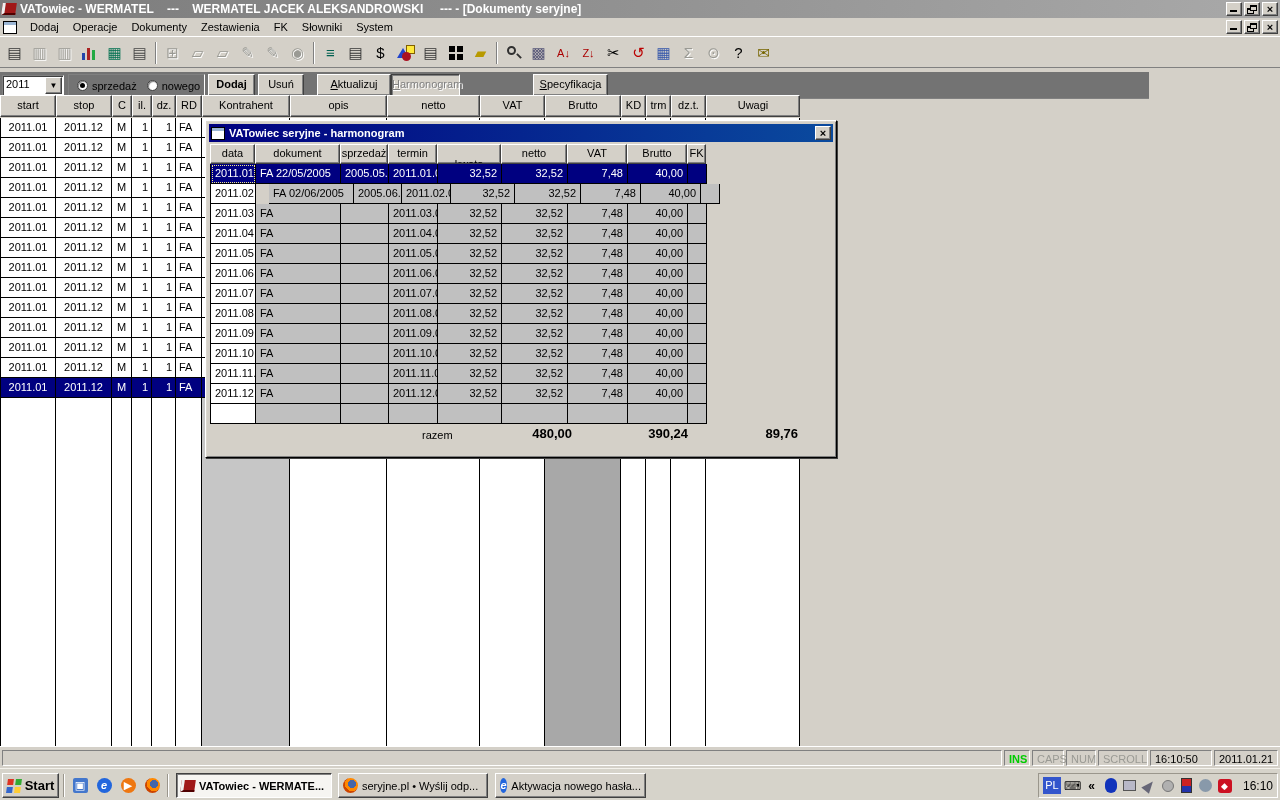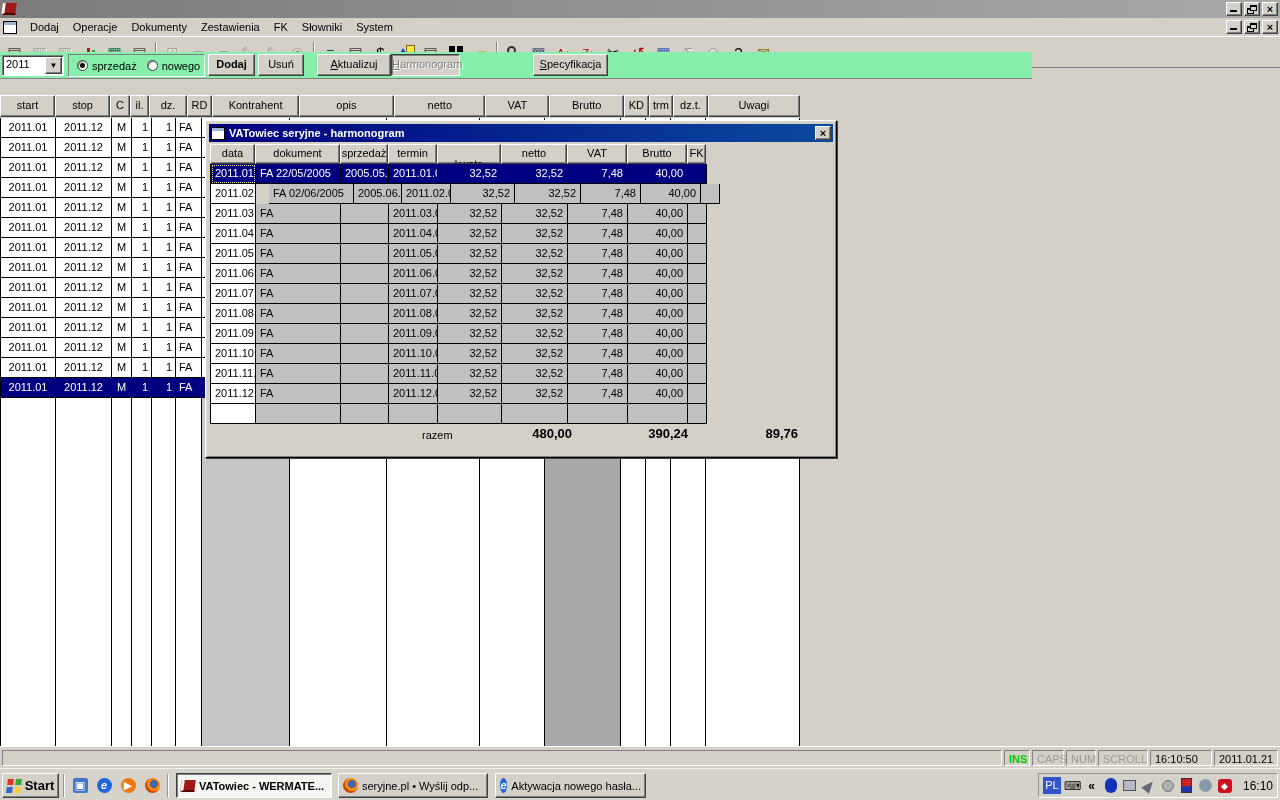--- a/index.html
+++ b/index.html
@@ -44,21 +44,21 @@
   .icon-grid { width:14px; height:14px; background:
       linear-gradient(#000,#000) 0 0/6px 6px no-repeat,
       linear-gradient(#000,#000) 8px 0/6px 6px no-repeat,
       linear-gradient(#000,#000) 0 8px/6px 6px no-repeat,
       linear-gradient(#000,#000) 8px 8px/6px 6px no-repeat; }
   .icon-search { position:relative; width:16px; height:16px; }
   .icon-search .lens { position:absolute; left:1px; top:1px; width:9px; height:9px; border:2px solid #303030; border-radius:50%; }
   .icon-search .handle { position:absolute; left:10px; top:10px; width:6px; height:2px; background:#303030; transform:rotate(45deg); }
 
   
-  #filterrow { left:0; top:52px; width:1032px; height:27px; background:#86efac; border-bottom:1px solid #808080; }
+  #filterrow { left:0; top:72px; width:1149px; height:27px; background:#737373; border-bottom:1px solid #808080; }
   #year-combo { left:2px; top:3px; width:62px; height:21px; background:#fff; border:1px solid; border-color:#808080 #fff #fff #808080; box-shadow:inset 1px 1px 0 #404040; display:flex; }
   #year-combo .val { flex:1; padding:2px 3px; }
   #year-combo .drop { width:17px; height:17px; margin:1px; display:flex; align-items:center; justify-content:center; font-size:8px; }
   #radio-group { left:68px; top:2px; width:137px; height:23px; display:flex; align-items:center; gap:10px; padding-left:8px; }
   .radio { display:flex; align-items:center; gap:4px; }
   .rdot { width:11px; height:11px; border-radius:50%; background:#fff; border:1px solid #404040; box-shadow:inset 1px 1px 1px #808080; position:relative; }
   .rdot.on::after { content:""; position:absolute; left:2px; top:2px; width:5px; height:5px; border-radius:50%; background:#000; }
   .pushbtn { position:absolute; top:2px; height:22px; text-align:center; padding-top:3px; }
   .pushbtn u { text-decoration:underline; }
   .pushbtn.disabled { color:#808080; text-shadow:1px 1px 0 #fff; }
@@ -122,20 +122,21 @@
   .dot-batt { width:11px; height:15px; background:linear-gradient(#cc2222 0 7px,#2233aa 7px); border:1px solid #333; }
   .dot-fire { width:14px; height:14px; background:#cc1122; border-radius:3px; color:#fff; font-size:9px; text-align:center; line-height:14px; }
   .dot-net { width:13px; height:13px; border-radius:50%; background:#8899aa; }
   .dot-ptr { width:0; height:0; border-left:5px solid transparent; border-right:5px solid transparent; border-bottom:12px solid #667; transform:rotate(40deg); }
 </style>
 </head>
 <body>
 
 <div id="titlebar" class="abs">
   <div class="book-icon"></div>
+  <span class="title-text">VATowiec - WERMATEL    ---    WERMATEL JACEK ALEKSANDROWSKI     --- - [Dokumenty seryjne]</span>
   <div class="winctl">
     <div class="wbtn raised">
         <span class="min"></span>
       </div>
     <div class="wbtn raised">
         <span class="res2"></span>
         <span class="res1"></span>
       </div>
     <div class="wbtn raised">
         <span class="x">×</span>
@@ -245,21 +246,21 @@
       <div class="pushbtn pressed disabled" style="left: 391px; width: 69px;"><u>H</u>armonogram</div>
       <div class="pushbtn raised" style="left: 533px; width: 75px;"><u>S</u>pecyfikacja</div>
     </div>
 </div>
 
 <div id="main-header" class="abs">
     <div class="hcell raised" style="width: 56px;">start</div>
     <div class="hcell raised" style="width: 56px;">stop</div>
     <div class="hcell raised" style="width: 20px;">C</div>
     <div class="hcell raised" style="width: 20px;">il.</div>
-    <div class="hcell raised" style="width: 38px;">dz.</div>
+    <div class="hcell raised" style="width: 24px;">dz.</div>
     <div class="hcell raised" style="width: 26px;">RD</div>
     <div class="hcell raised" style="width: 88px;">Kontrahent</div>
     <div class="hcell raised" style="width: 97px;">opis</div>
     <div class="hcell raised" style="width: 93px;">netto</div>
     <div class="hcell raised" style="width: 65px;">VAT</div>
     <div class="hcell raised" style="width: 76px;">Brutto</div>
     <div class="hcell raised" style="width: 25px;">KD</div>
     <div class="hcell raised" style="width: 25px;">trm</div>
     <div class="hcell raised" style="width: 35px;">dz.t.</div>
     <div class="hcell raised" style="width: 94px;">Uwagi</div>

